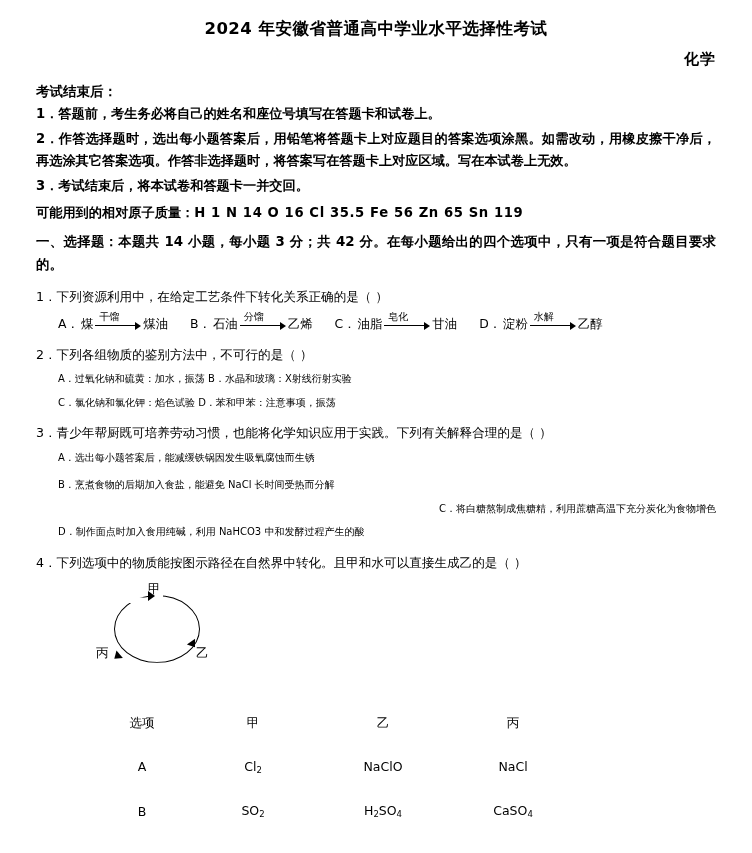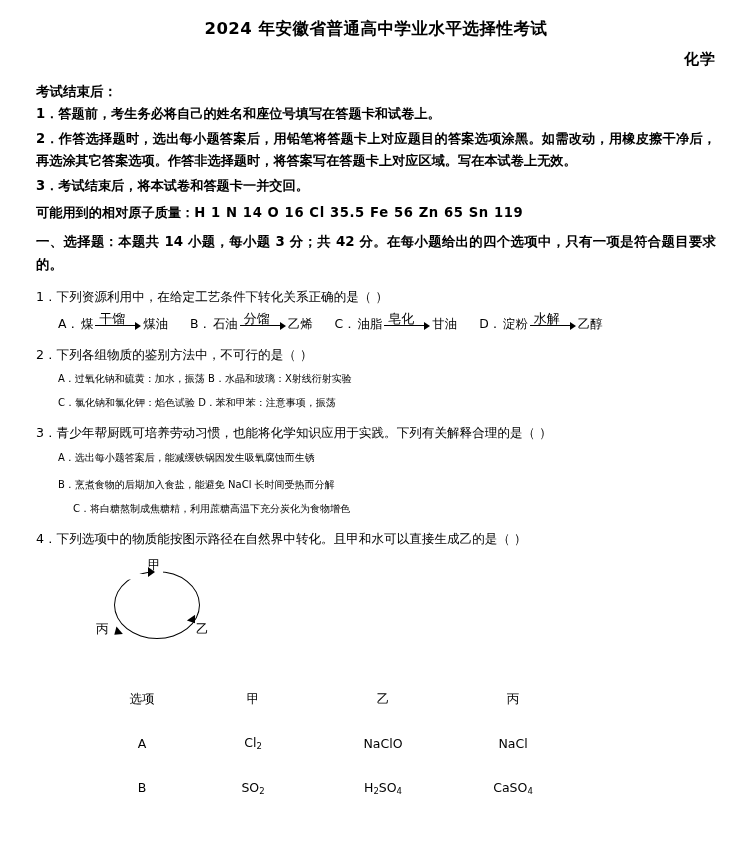--- a/index.html
+++ b/index.html
@@ -91,21 +91,21 @@
     position: relative;
     width: 46px;
     height: 14px;
     margin: 0 2px;
     vertical-align: middle;
   }
   .arrow .lbl {
     position: absolute;
     top: -8px;
     left: 4px;
-    font-size: 13px;
+    font-size: 10px;
     white-space: nowrap;
   }
   .arrow .line {
     position: absolute;
     top: 8px;
     left: 0;
     width: 44px;
     height: 1px;
     background: #000;
   }
@@ -270,21 +270,22 @@
       <div class="opt-line" style="margin-left:22px;">A．过氧化钠和硫黄：加水，振荡            B．水晶和玻璃：X射线衍射实验</div>
       <div class="opt-line" style="margin-left:22px;">C．氯化钠和氯化钾：焰色试验          D．苯和甲苯：注意事项，振荡</div>
     </div>
   </div>
 
   <div class="q">
     <div class="q-stem">3．青少年帮厨既可培养劳动习惯，也能将化学知识应用于实践。下列有关解释合理的是（        ）</div>
     <div class="opt-lines">
       <div class="opt-line" style="margin-left:22px;">A．选出每小题答案后，能减缓铁锅因发生吸氧腐蚀而生锈</div>
       <div class="opt-line" style="margin-left:22px;margin-top:8px;">B．烹煮食物的后期加入食盐，能避免 NaCl 长时间受热而分解</div>
-      <div class="opt-line" style="margin-left:37px;">C．将白糖熬制成焦糖精，利用蔗糖高温下充分炭化为食物增色</div>
+      <div class="opt-line" style="margin-left:22px;text-align:right;">C．将白糖熬制成焦糖精，利用蔗糖高温下充分炭化为食物增色</div>
+      <div class="opt-line" style="margin-left:22px;">D．制作面点时加入食用纯碱，利用 NaHCO3 中和发酵过程产生的酸</div>
     </div>
   </div>
 
   <div class="q">
     <div class="q-stem">4．下列选项中的物质能按图示路径在自然界中转化。且甲和水可以直接生成乙的是（        ）</div>
 
     <div class="cycle-wrap">
       <div class="cycle">
         <div class="ring"></div>
         <div class="tri tri-top"></div>

